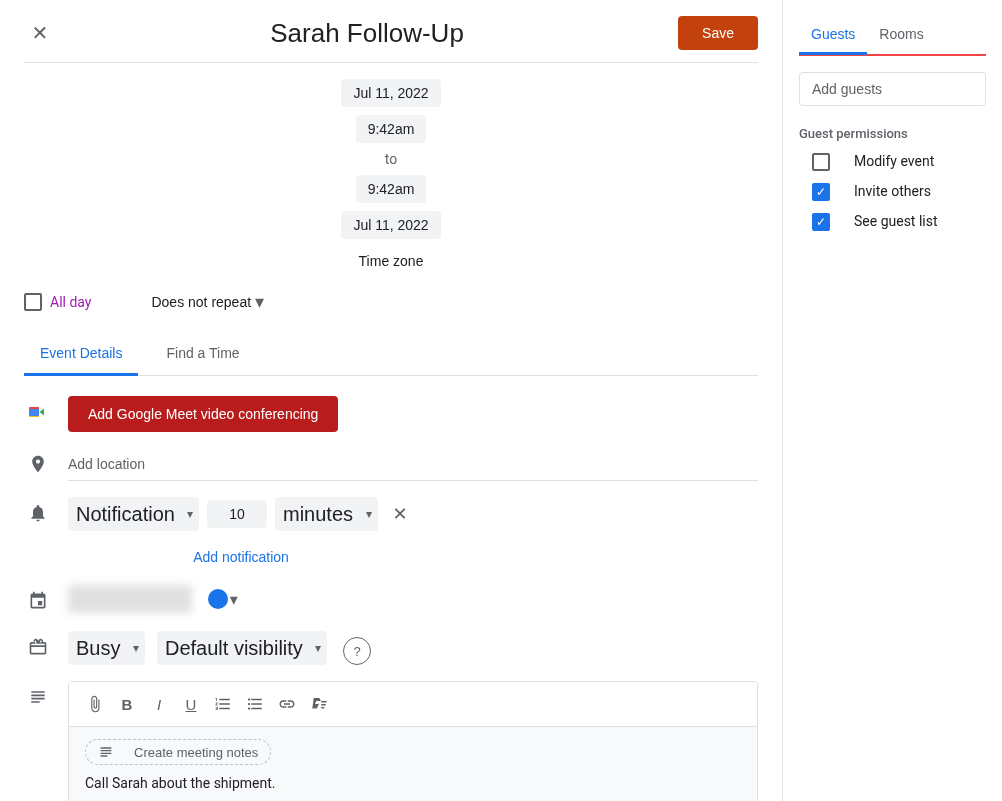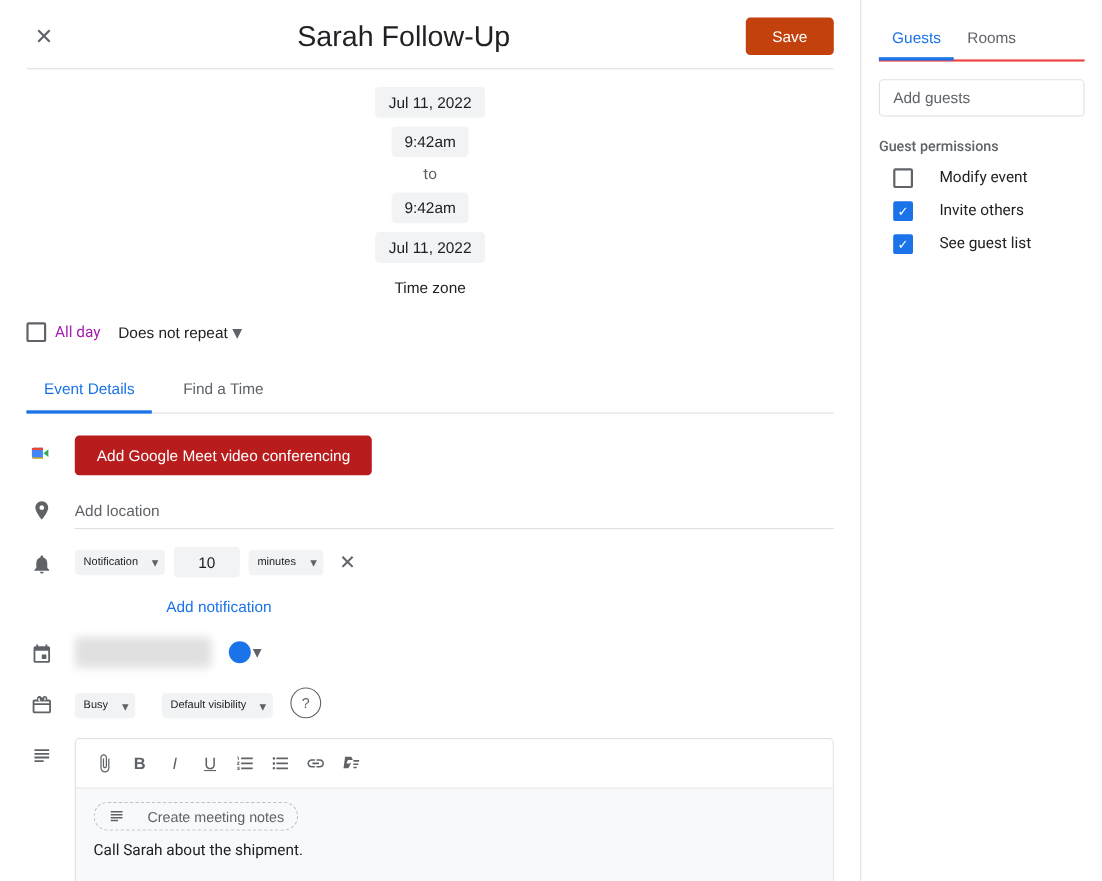--- a/index.html
+++ b/index.html
@@ -17,21 +17,21 @@
     
     .datetime-row { display: flex; align-items: center; gap: 8px; margin-bottom: 12px; flex-wrap: wrap; flex-direction: column; }
     .date-chip, .time-chip { background: #f1f3f4; border: none; border-radius: 4px; padding: 6px 12px; font-size: 14px; cursor: pointer; color: #202124; }
     .to-label { color: #5f6368; font-size: 14px; }
     .timezone-btn { background: none; border: none; cursor: pointer; color: #202124; font-size: 14px; padding: 6px 4px; }
 
     
     .allday-row { display: flex; align-items: center; gap: 8px; margin-bottom: 16px; }
     .checkbox { width: 18px; height: 18px; border: 2px solid #5f6368; border-radius: 2px; cursor: pointer; appearance: none; -webkit-appearance: none; }
     .allday-label { font-size: 14px; color: #a21caf; }
-    .repeat-btn { background: none; border: none; cursor: pointer; font-size: 14px; color: #202124; display: flex; align-items: center; gap: 4px; padding: 4px 8px; border-radius: 4px; }
+    .repeat-btn { background: none; border: none; cursor: pointer; font-size: 14px; color: #202124; display: flex; align-items: center; gap: 4px; padding: 4px 8px; border-radius: 4px; margin-left: 44px; }
     .chevron { font-size: 18px; color: #5f6368; }
 
     
     .tabs { display: flex; gap: 12px; border-bottom: 1px solid #e0e0e0; margin-bottom: 20px; }
     .tab { padding: 12px 16px; font-size: 14px; cursor: pointer; border: none; background: none; color: #5f6368; border-bottom: 3px solid transparent; margin-bottom: -1px; font-weight: 500; }
     .tab.active { color: #1a73e8; border-bottom-color: #1a73e8; }
 
     
     .content-row { display: flex; align-items: flex-start; gap: 16px; margin-bottom: 16px; }
     .row-icon { width: 28px; height: 28px; display: flex; align-items: center; justify-content: center; flex-shrink: 0; margin-top: 2px; }
@@ -39,21 +39,21 @@
     
     .meet-btn { background: #b91c1c; color: #fff; border: none; border-radius: 4px; padding: 10px 20px; font-size: 14px; font-weight: 500; cursor: pointer; display: flex; align-items: center; gap: 8px; }
 
     
     .location-input { width: 100%; border: none; border-bottom: 1px solid #e0e0e0; outline: none; padding: 8px 0; font-size: 14px; color: #202124; background: transparent; }
     .location-input::placeholder { color: #5f6368; }
     .location-wrapper { flex: 1; }
 
     
     .notif-row { display: flex; align-items: center; gap: 8px; }
-    .notif-select { background: #f1f3f4; border: none; border-radius: 4px; padding: 6px 8px; font-size: 10px; color: #202124; cursor: pointer; appearance: none; -webkit-appearance: none; padding-right: 24px; position: relative; }
+    .notif-select { background: #f1f3f4; border: none; border-radius: 4px; padding: 6px 8px; font-size: 20px; color: #202124; cursor: pointer; appearance: none; -webkit-appearance: none; padding-right: 24px; position: relative; }
     .select-wrapper { position: relative; display: inline-block; }
     .select-wrapper::after { content: '▾'; position: absolute; right: 6px; top: 50%; transform: translateY(-50%); pointer-events: none; color: #5f6368; font-size: 12px; }
     .notif-input { background: #f1f3f4; border: none; border-radius: 4px; padding: 6px 8px; font-size: 14px; width: 60px; text-align: center; color: #202124; }
     .remove-btn { background: none; border: none; cursor: pointer; color: #5f6368; font-size: 18px; width: 28px; height: 28px; display: flex; align-items: center; justify-content: center; border-radius: 50%; }
     .add-notif-btn { background: none; border: none; cursor: pointer; color: #1a73e8; font-size: 14px; padding: 4px 0; margin-top: 6px; }
     .notif-column { display: flex; flex-direction: column; gap: 8px; }
 
     
     .calendar-row { display: flex; align-items: center; gap: 8px; }
     .color-dot-large { width: 20px; height: 20px; border-radius: 50%; background: #1a73e8; cursor: pointer; }
@@ -199,21 +199,21 @@
         <svg width="20" height="20" viewBox="0 0 24 24" fill="#5f6368">
             <path d="M20 6h-2.18c.07-.44.18-.88.18-1.36C18 3.17 16.83 2 15.36 2c-.95 0-1.78.5-2.27 1.26l-.73 1.09-.73-1.09C11.14 2.5 10.31 2 9.36 2 7.89 2 6.72 3.17 6.72 4.64c0 .48.11.92.18 1.36H4c-1.11 0-2 .89-2 2v11c0 1.11.89 2 2 2h16c1.11 0 2-.89 2-2V8c0-1.11-.89-2-2-2zm-5-2c.74 0 1.36.62 1.36 1.36 0 .48-.4 1.36-1.36 1.36H14l1-1.5V4c0-.55.45-1 1-1zm-6.28 0c.55 0 1 .45 1 1v1.22l1 1.5h-.72C8.76 7.72 8 6.84 8 5.64 8 4.9 8.62 4 9.72 4zM20 19H4v-7h16v7zm0-9H4V8h16v2z"></path>
           </svg>
       </div>
       <div class="status-row">
         <div class="select-wrapper">
           <select class="notif-select">
             <option>Busy</option>
           </select>
         </div>
-        <div class="select-wrapper" style="margin-left:16px;">
+        <div class="select-wrapper" style="margin-left:4px;">
           <select class="notif-select">
             <option>Default visibility</option>
           </select>
         </div>
         <button style="background:none;border:none;cursor:pointer;color:#5f6368;font-size:16px;width:28px;height:28px;display:flex;align-items:center;justify-content:center;border-radius:50%;border:1px solid #5f6368;margin-left:8px;font-size:13px;">?</button>
       </div>
     </div>
 
     <div class="content-row">
       <div class="row-icon">

